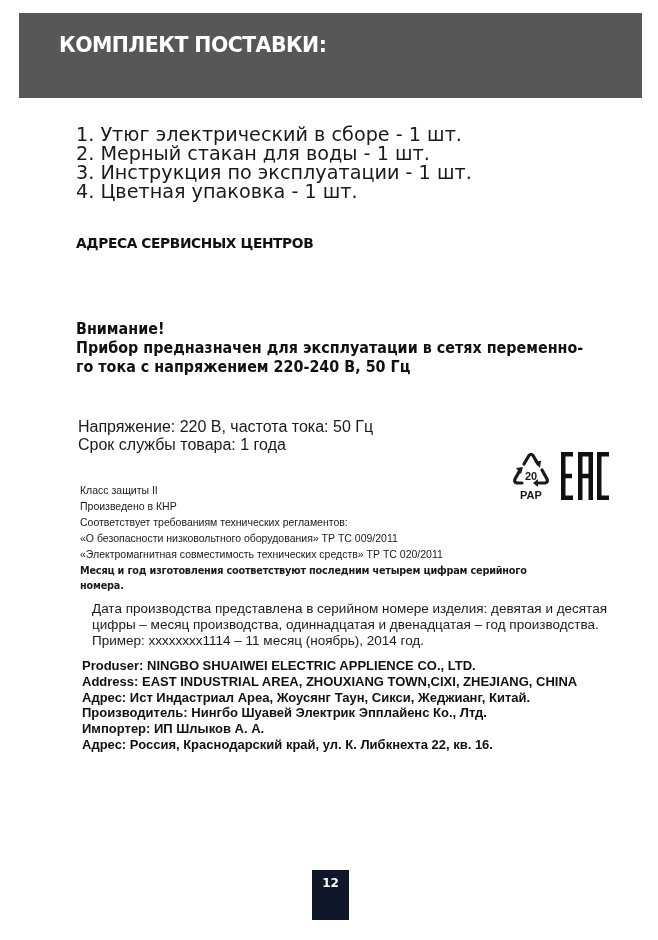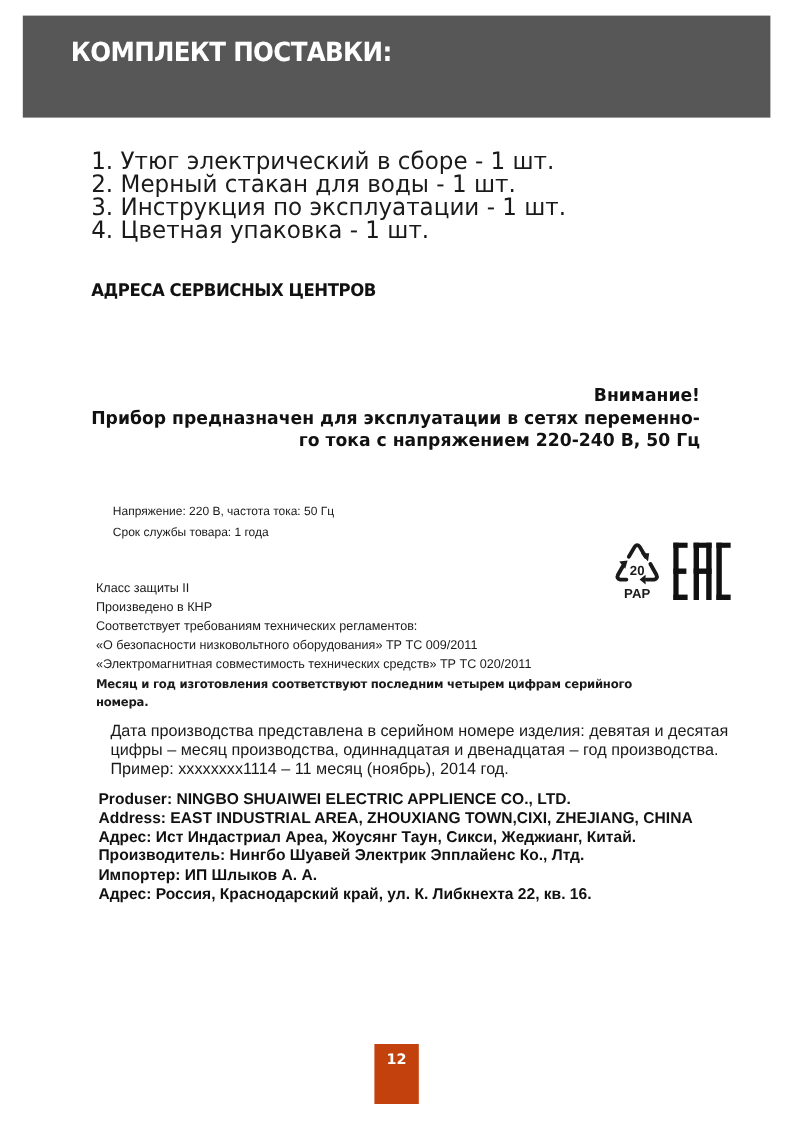--- a/index.html
+++ b/index.html
@@ -62,33 +62,31 @@
 
     .warning-block {
       position: absolute;
       left: 76px;
       top: 320px;
       font-family: "DejaVu Sans", sans-serif;
       font-weight: bold;
       font-size: 15px;
       line-height: 19px;
       color: #111111;
-      text-align: right;
     }
     .warning-block div { white-space: nowrap; transform: scaleX(0.955); transform-origin: left top; }
 
     .specs-block {
       position: absolute;
       left: 78px;
       top: 418px;
       font-family: "Liberation Sans", sans-serif;
-      font-size: 10px;
+      font-size: 16px;
       line-height: 18px;
       color: #1a1a1a;
-      margin-left: 16px;
     }
     .specs-block div { white-space: nowrap; }
 
     .marks {
       position: absolute;
       left: 508px;
       top: 450px;
       width: 105px;
       height: 52px;
     }
@@ -149,21 +147,21 @@
       color: #111111;
     }
     .maker-block div { white-space: nowrap; }
 
     .page-number-box {
       position: absolute;
       left: 312px;
       top: 870px;
       width: 37px;
       height: 50px;
-      background: #c2410c;
+      background: #0f172a;
     }
     .page-number {
       position: absolute;
       left: 0;
       top: 6px;
       width: 37px;
       text-align: center;
       font-family: "DejaVu Sans", sans-serif;
       font-weight: bold;
       font-size: 12px;

